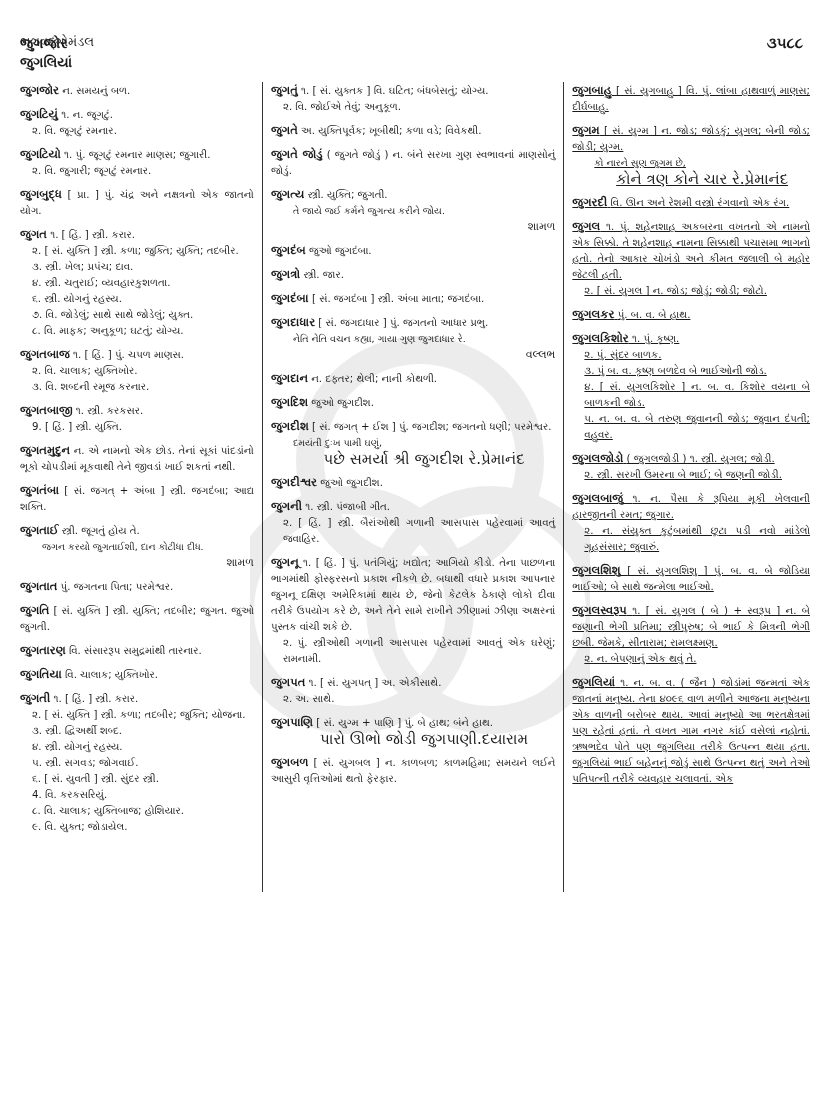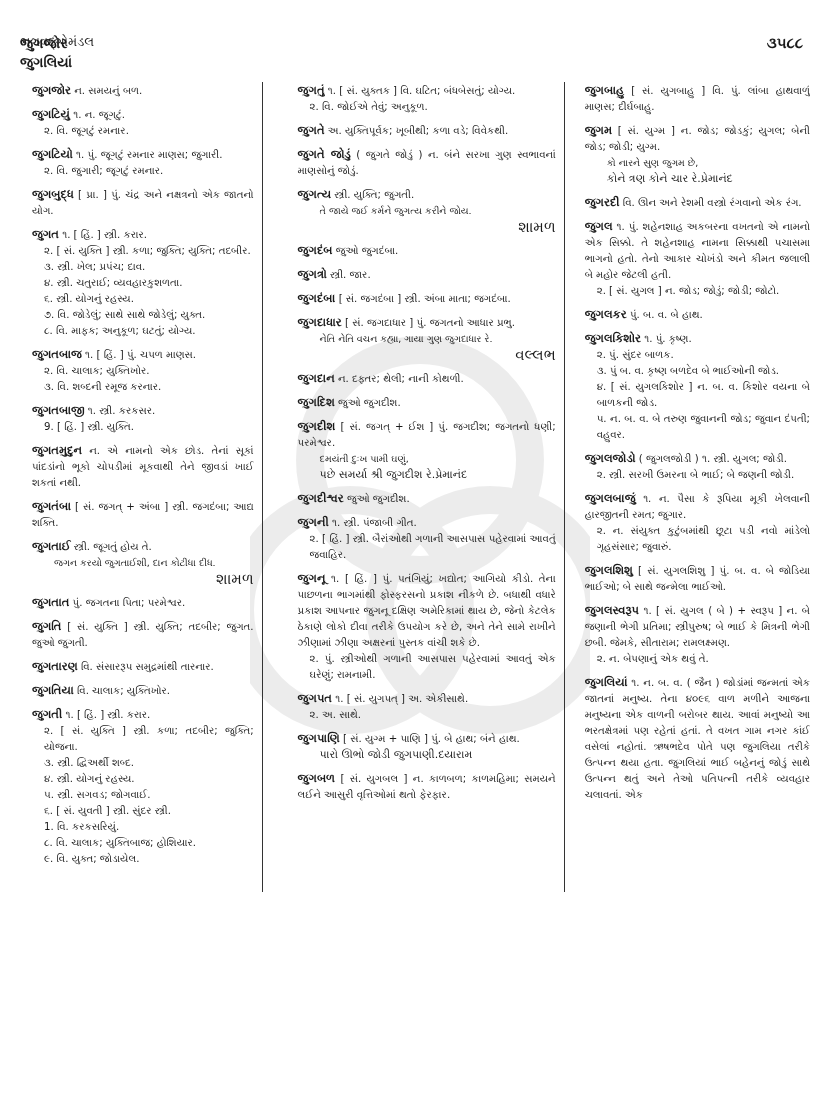--- a/index.html
+++ b/index.html
@@ -20,28 +20,28 @@
     .hdr-right { position: absolute; right: 0; top: 0; font-weight: bold; font-size: 15px; }
     .columns {
       position: absolute; top: 82px; left: 20px; width: 790px; height: 1010px;
       display: flex;
     }
     .col {
       box-sizing: border-box; height: 100%; overflow: hidden;
       font-size: 10.2px; line-height: 16px; text-align: justify;
     }
     .col-1 { width: 258px; padding-right: 8px; }
-    .col-2 { width: 322px; padding: 0 8px 0 23px; border-left: 1.5px solid #333; border-right: 1.5px solid #333; height: 810px; }
-    .col-3 { width: 262px; padding-left: 8px; }
-    .entry { margin-bottom: 7px; margin-left: 12px; }
+    .col-2 { width: 322px; padding: 0 8px 0 8px; border-left: 1.5px solid #333; border-right: 1.5px solid #333; height: 810px; }
+    .col-3 { width: 262px; padding-left: 8px; text-decoration: underline; }
+    .entry { margin-bottom: 7px; }
     .hw { font-weight: bold; font-size: 11.5px; }
     .sense { padding-left: 12px; }
     .quote { padding-left: 22px; font-size: 9.5px; }
-    .attr { text-align: right; font-size: 15px; }
-    .qline { display: flex; justify-content: flex-start; padding-left: 22px; font-size: 11px; }
+    .attr { text-align: right; font-size: 11px; }
+    .qline { display: flex; justify-content: center; padding-left: 22px; font-size: 15px; }
   </style>
 </head>
 <body>
 
 <svg class="watermark" viewBox="0 0 340 420">
   <circle cx="170" cy="130" r="110" fill="none" stroke="#000" stroke-width="28"></circle>
   <circle cx="100" cy="280" r="110" fill="none" stroke="#000" stroke-width="28"></circle>
   <circle cx="240" cy="280" r="110" fill="none" stroke="#000" stroke-width="28"></circle>
 </svg>
 
@@ -111,21 +111,21 @@
       <div class="entry">
         <div><span class="hw">જુગતિયા</span> <span>વિ. ચાલાક; યુક્તિખોર.</span></div>
       </div>
       <div class="entry">
         <div><span class="hw">જુગતી</span> <span>૧. [ હિં. ] સ્ત્રી. કરાર.</span></div>
         <div class="sense">૨. [ સં. યુક્તિ ] સ્ત્રી. કળા; તદબીર; જુક્તિ; યોજના.</div>
         <div class="sense">૩. સ્ત્રી. દ્વિઅર્થી શબ્દ.</div>
         <div class="sense">૪. સ્ત્રી. યોગનું રહસ્ય.</div>
         <div class="sense">૫. સ્ત્રી. સગવડ; જોગવાઈ.</div>
         <div class="sense">૬. [ સં. યુવતી ] સ્ત્રી. સુંદર સ્ત્રી.</div>
-        <div class="sense">1. વિ. કરકસરિયું.</div>
+        <div class="sense">4. વિ. કરકસરિયું.</div>
         <div class="sense">૮. વિ. ચાલાક; યુક્તિબાજ; હોશિયાર.</div>
         <div class="sense">૯. વિ. યુક્ત; જોડાયેલ.</div>
       </div>
     </div>
   <div class="col col-2">
       <div class="entry">
         <div><span class="hw">જુગતું</span> <span>૧. [ સં. યુક્તક ] વિ. ઘટિત; બંધબેસતું; યોગ્ય.</span></div>
         <div class="sense">૨. વિ. જોઈએ તેવું; અનુકૂળ.</div>
       </div>
       <div class="entry">

